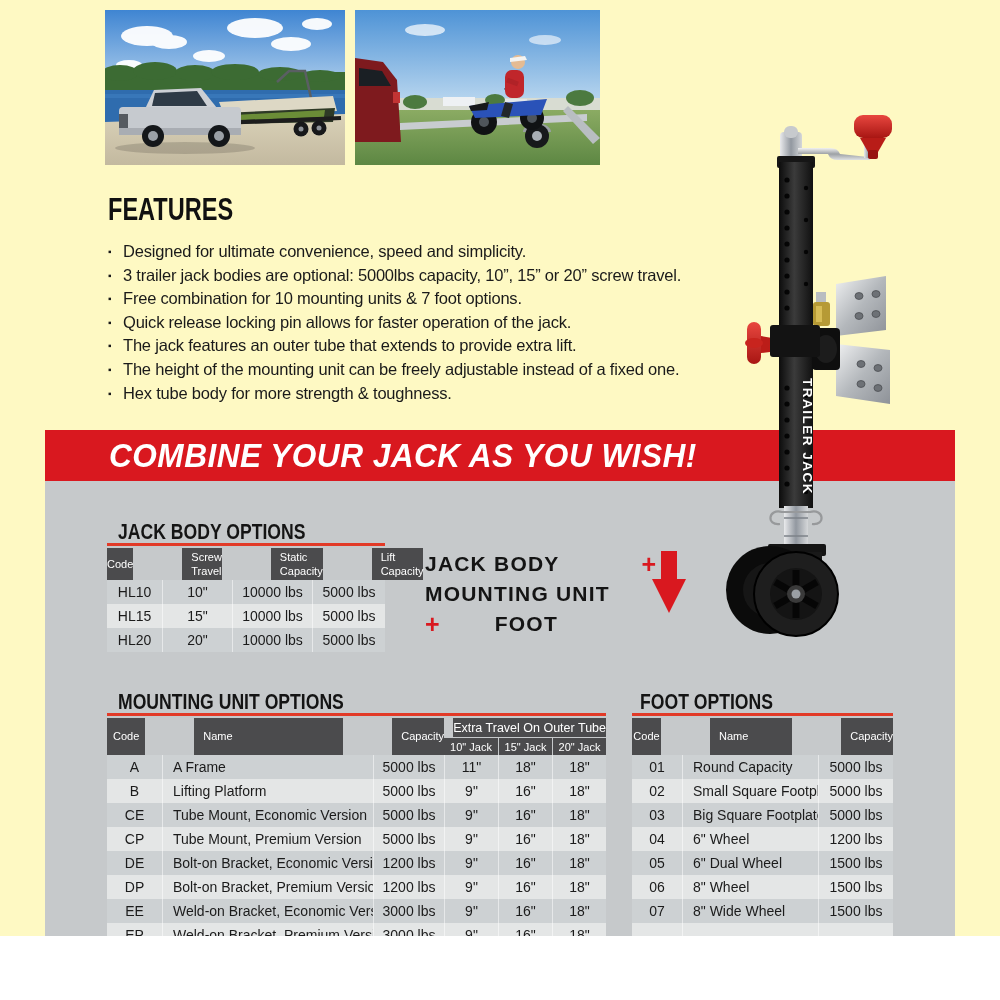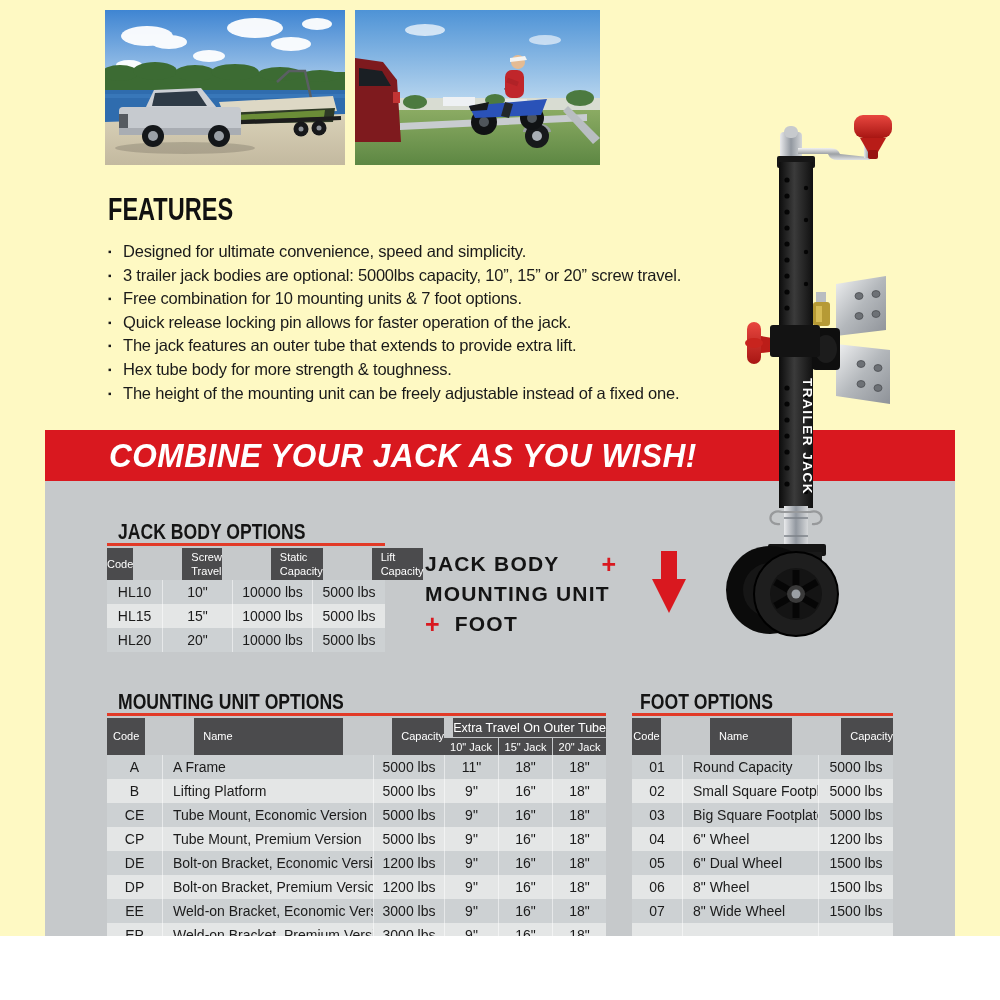--- a/index.html
+++ b/index.html
@@ -77,21 +77,21 @@
 
   
   #foot-table{left:632px;top:718px;width:261px;}
   #foot-table .hcell{height:37px;}
   #foot-table .c0{width:50px;}
   #foot-table .c1{width:136px;}
   #foot-table .c2{width:75px;}
 
   
   .combine{position:absolute;left:425px;top:549px;z-index:3;font-weight:800;color:#141414;}
-  .cmb-line{display:flex;align-items:center;font-size:21px;letter-spacing:1.2px;height:30px;white-space:nowrap;}
+  .cmb-line{display:flex;align-items:center;font-size:21px;letter-spacing:1.2px;height:30px;white-space:nowrap;gap:40px;}
   .plus{font-size:25px;font-weight:900;line-height:30px;}
   #cmb-plus1{margin-left:42px;}
   #cmb-part3{margin-left:14px;}
   .down-arrow{position:absolute;left:652px;top:551px;z-index:3;}
 
   
   .jack-figure{position:absolute;left:718px;top:100px;width:270px;height:560px;z-index:6;}
 </style>
 <style>
   .banner{background:#d9181f;}
@@ -226,22 +226,22 @@
   </div>
 
   <div class="features">
     <h2 class="features-title">FEATURES</h2>
     <ul class="features-list" id="features-list">
         <li>Designed for ultimate convenience, speed and simplicity.</li>
         <li>3 trailer jack bodies are optional: 5000lbs capacity, 10”, 15” or 20” screw travel.</li>
         <li>Free combination for 10 mounting units &amp; 7 foot options.</li>
         <li>Quick release locking pin allows for faster operation of the jack.</li>
         <li>The jack features an outer tube that extends to provide extra lift.</li>
+        <li>The height of the mounting unit can be freely adjustable instead of a fixed one.</li>
         <li>Hex tube body for more strength &amp; toughness.</li>
-        <li>The height of the mounting unit can be freely adjustable instead of a fixed one.</li>
       </ul>
   </div>
 
   <div class="banner">
     <span class="banner-text">COMBINE YOUR JACK AS YOU WISH!</span>
   </div>
 
   <div class="gray-section"></div>
 
   <h3 class="section-title" id="jack-body-title">JACK BODY OPTIONS</h3>

